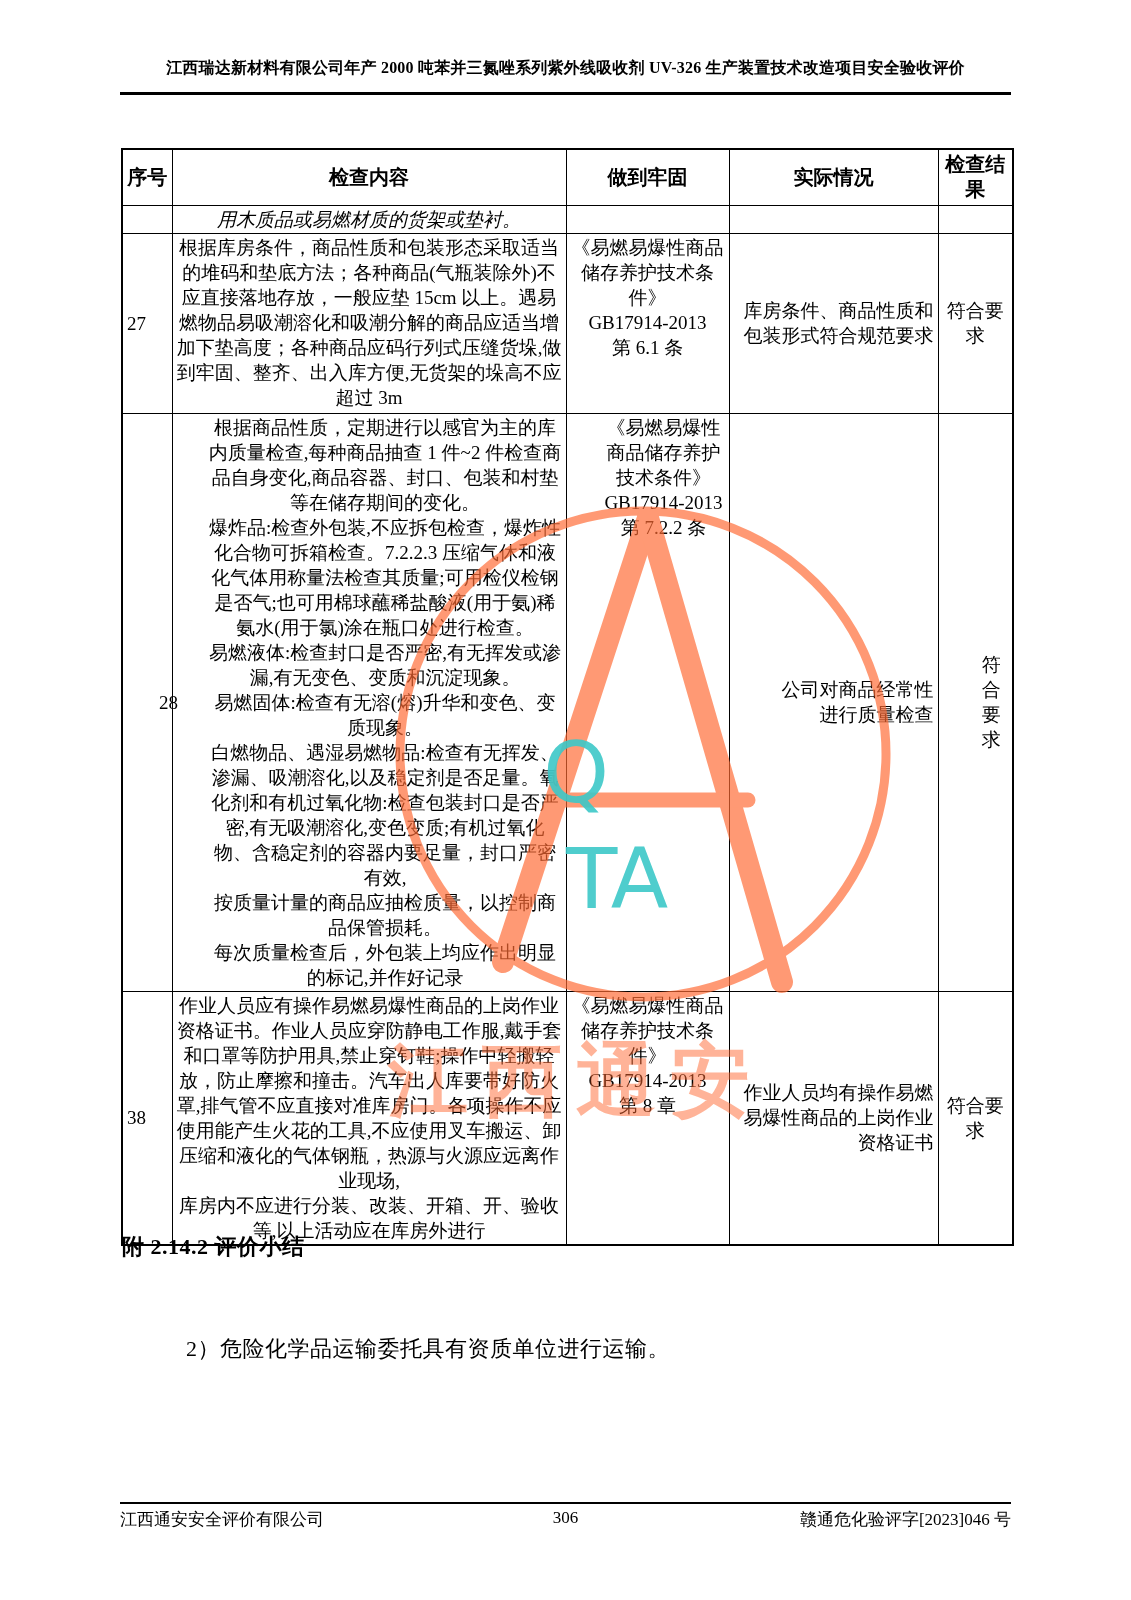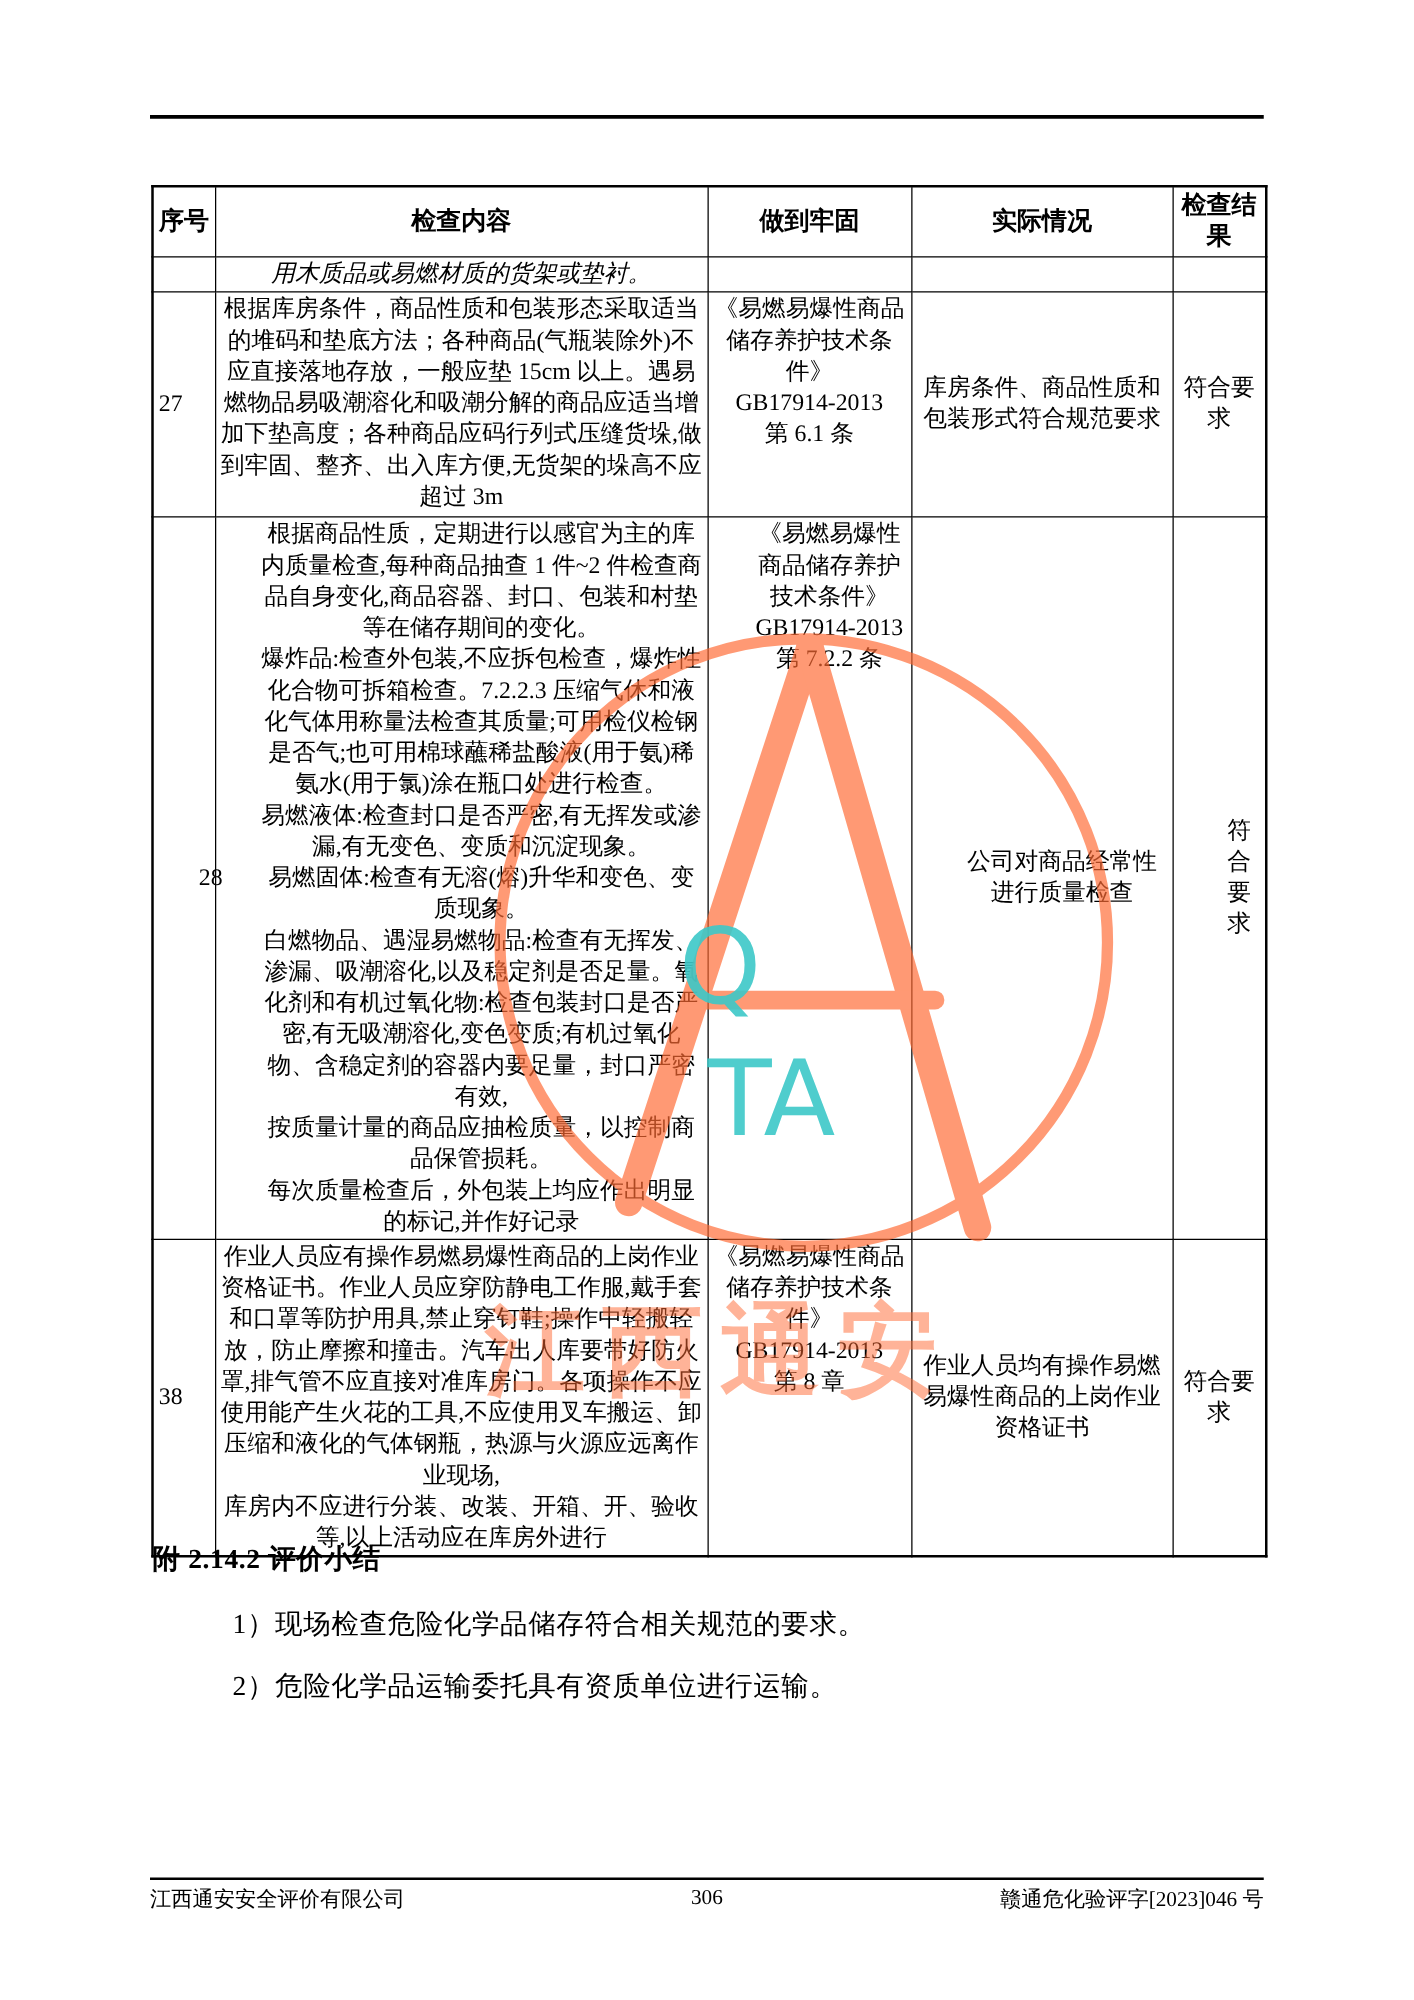--- a/index.html
+++ b/index.html
@@ -25,21 +25,21 @@
   }
   .eval-table th, .eval-table td { border:1.6px solid #000; }
   .eval-table th {
     font-size:20px; font-weight:bold; text-align:center;
     vertical-align:middle; height:56px; line-height:1.25; padding:2px 4px;
   }
   .eval-table td { font-size:19px; line-height:25px; padding:1px 4px; }
   .cell-no     { vertical-align:middle;margin-left:35px; }
   .cell-content{ text-align:center; vertical-align:top; white-space:pre-line; }
   .cell-basis  { text-align:center; vertical-align:top; white-space:pre-line; }
-  .cell-actual { text-align:center; vertical-align:middle; }
+  .cell-actual { text-align:right; vertical-align:middle; }
   .cell-result { text-align:center; vertical-align:middle; }
   tr.r-partial td { height:23px;font-style:italic; }
   tr.r-27 td { height:180px; }
   tr.r-28 td { height:560px;padding-left:36px; }
   tr.r-29 td { height:232px; }
 
   .summary-heading {
     position:absolute; left:122px; top:1232px;
     font-size:22px; font-weight:bold; letter-spacing:0.5px;
   }
@@ -66,20 +66,21 @@
     pointer-events:none; z-index:5;
   }
   .wm-latin { font-family:"DejaVu Sans","Liberation Sans",sans-serif; }
   .wm-seal  { font-family:"Liberation Serif","DejaVu Serif",serif; font-weight:bold; letter-spacing:14px; }
 </style>
 </head>
 <body>
 
 <div class="page">
 
+  <div class="doc-header">江西瑞达新材料有限公司年产 2000 吨苯并三氮唑系列紫外线吸收剂 UV-326 生产装置技术改造项目安全验收评价</div>
   <div class="header-rule"></div>
 
   <table class="eval-table">
     <colgroup>
       <col style="width:50px">
       <col style="width:394px">
       <col style="width:163px">
       <col style="width:209px">
       <col style="width:75px">
     </colgroup>
@@ -131,21 +132,20 @@
         <td class="cell-basis">《易燃易爆性商品储存养护技术条件》
 GB17914-2013
 第 8 章</td>
         <td class="cell-actual">作业人员均有操作易燃易爆性商品的上岗作业资格证书</td>
         <td class="cell-result">符合要求</td>
       </tr>
     </tbody>
   </table>
 
   <div class="summary-heading">附 2.14.2 评价小结</div>
-  <div class="summary-item item-1">1）现场检查危险化学品储存符合相关规范的要求。</div>
   <div class="summary-item item-2">2）危险化学品运输委托具有资质单位进行运输。</div>
 
   <div class="footer-rule"></div>
   <div class="doc-footer">
     <span class="f-left">江西通安安全评价有限公司</span>
     <span class="f-center">306</span>
     <span class="f-right">赣通危化验评字[2023]046 号</span>
   </div>
 
   <svg class="watermark" viewBox="0 0 1131 1600" xmlns="http://www.w3.org/2000/svg">

